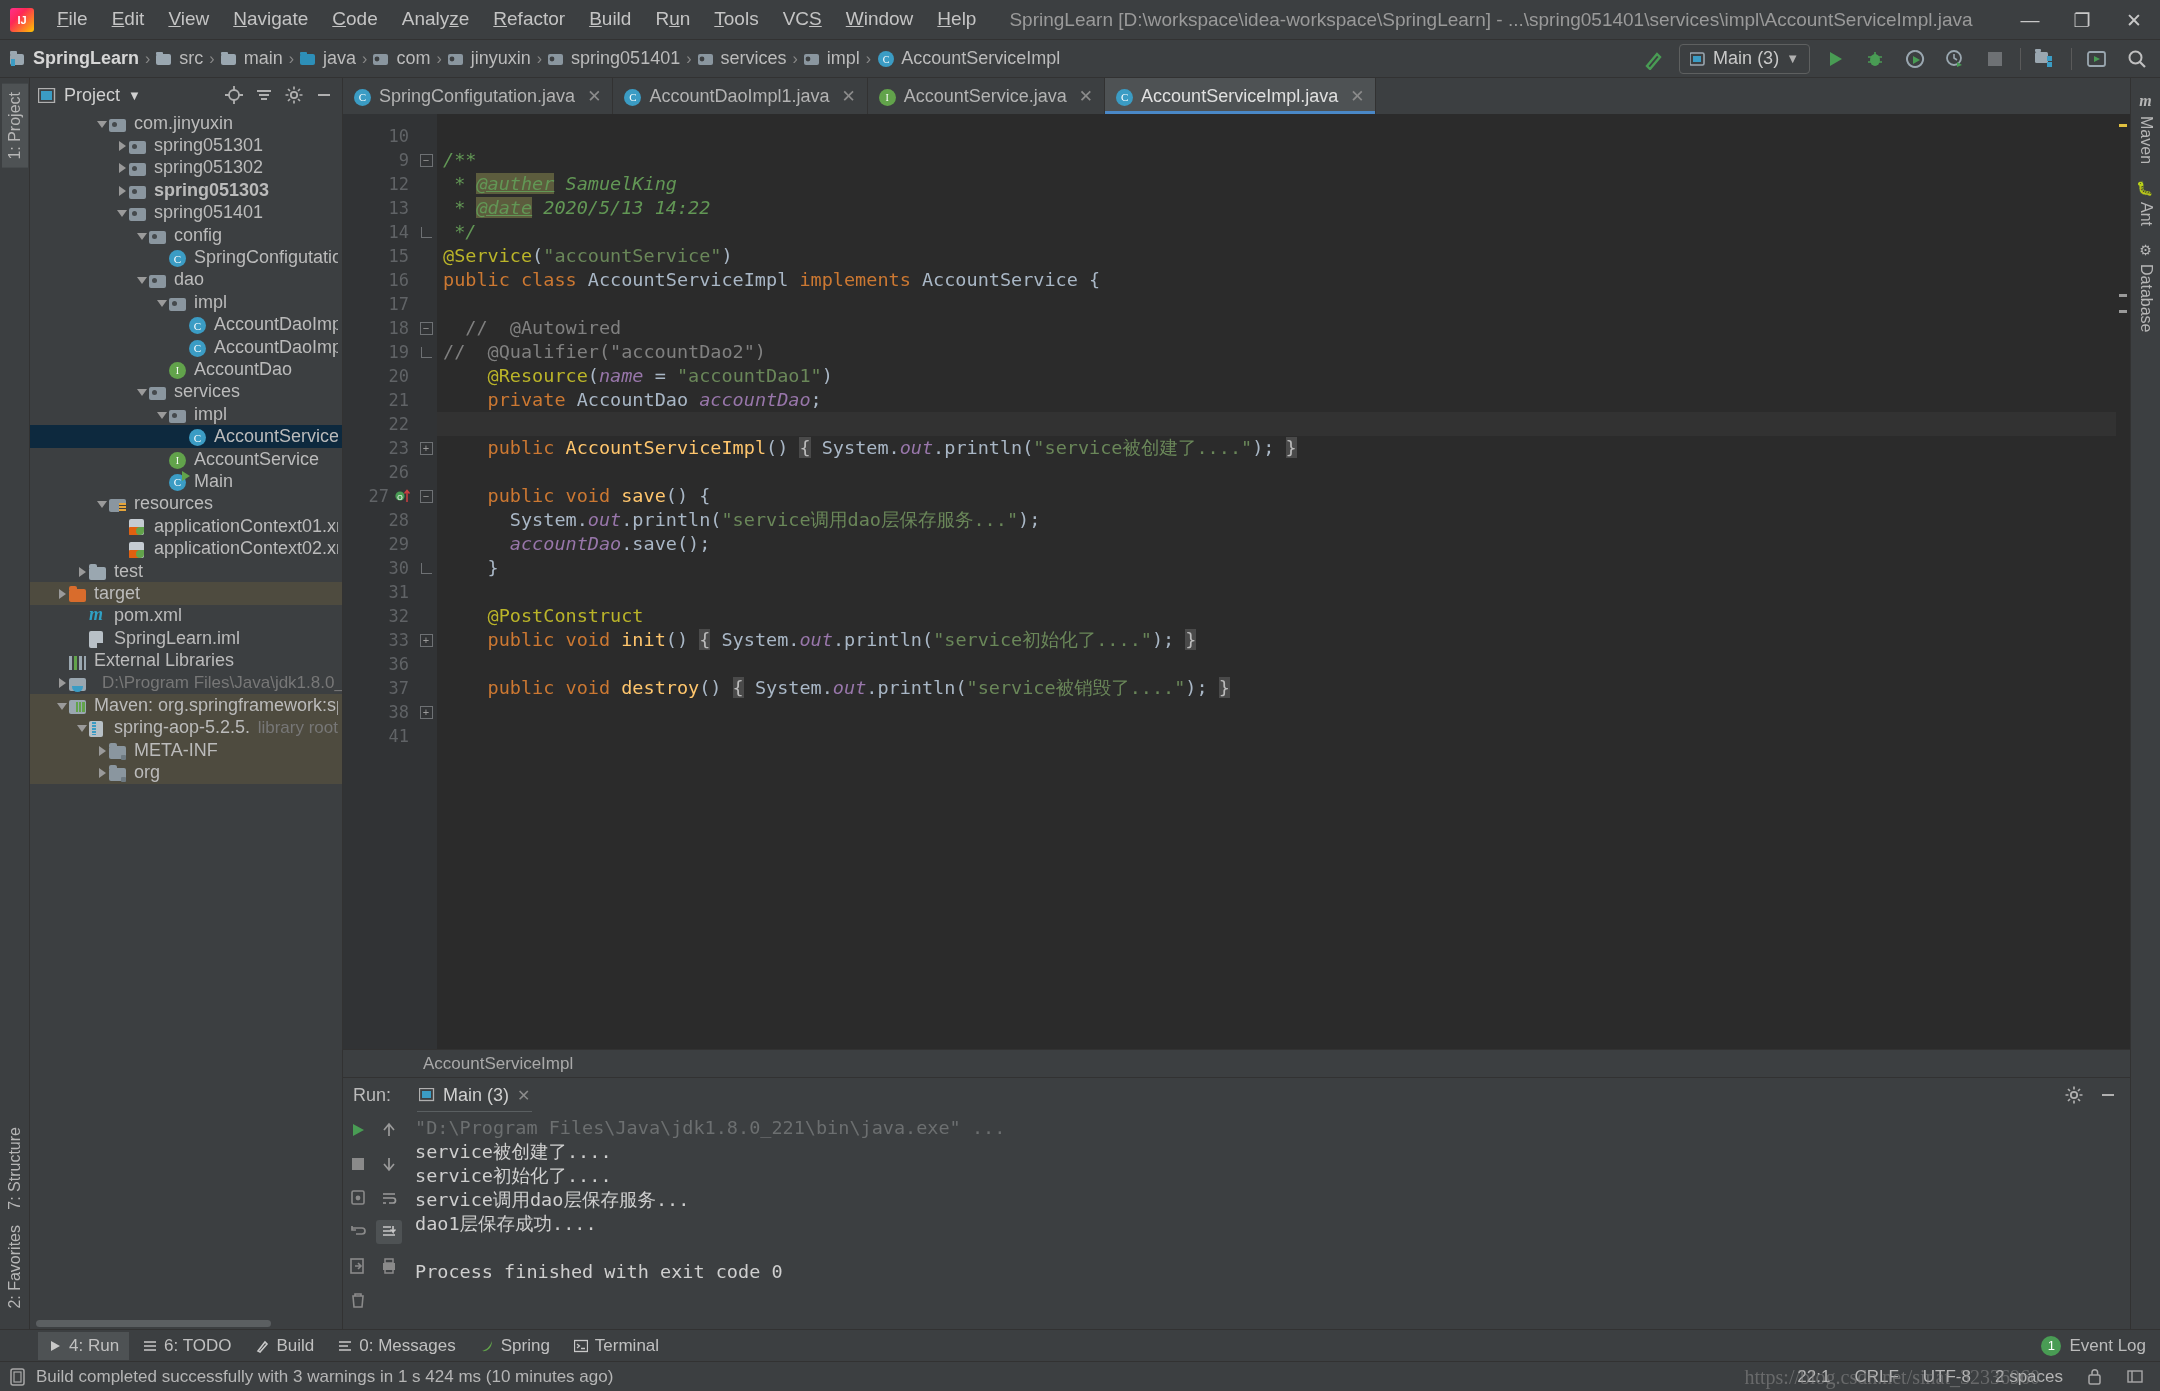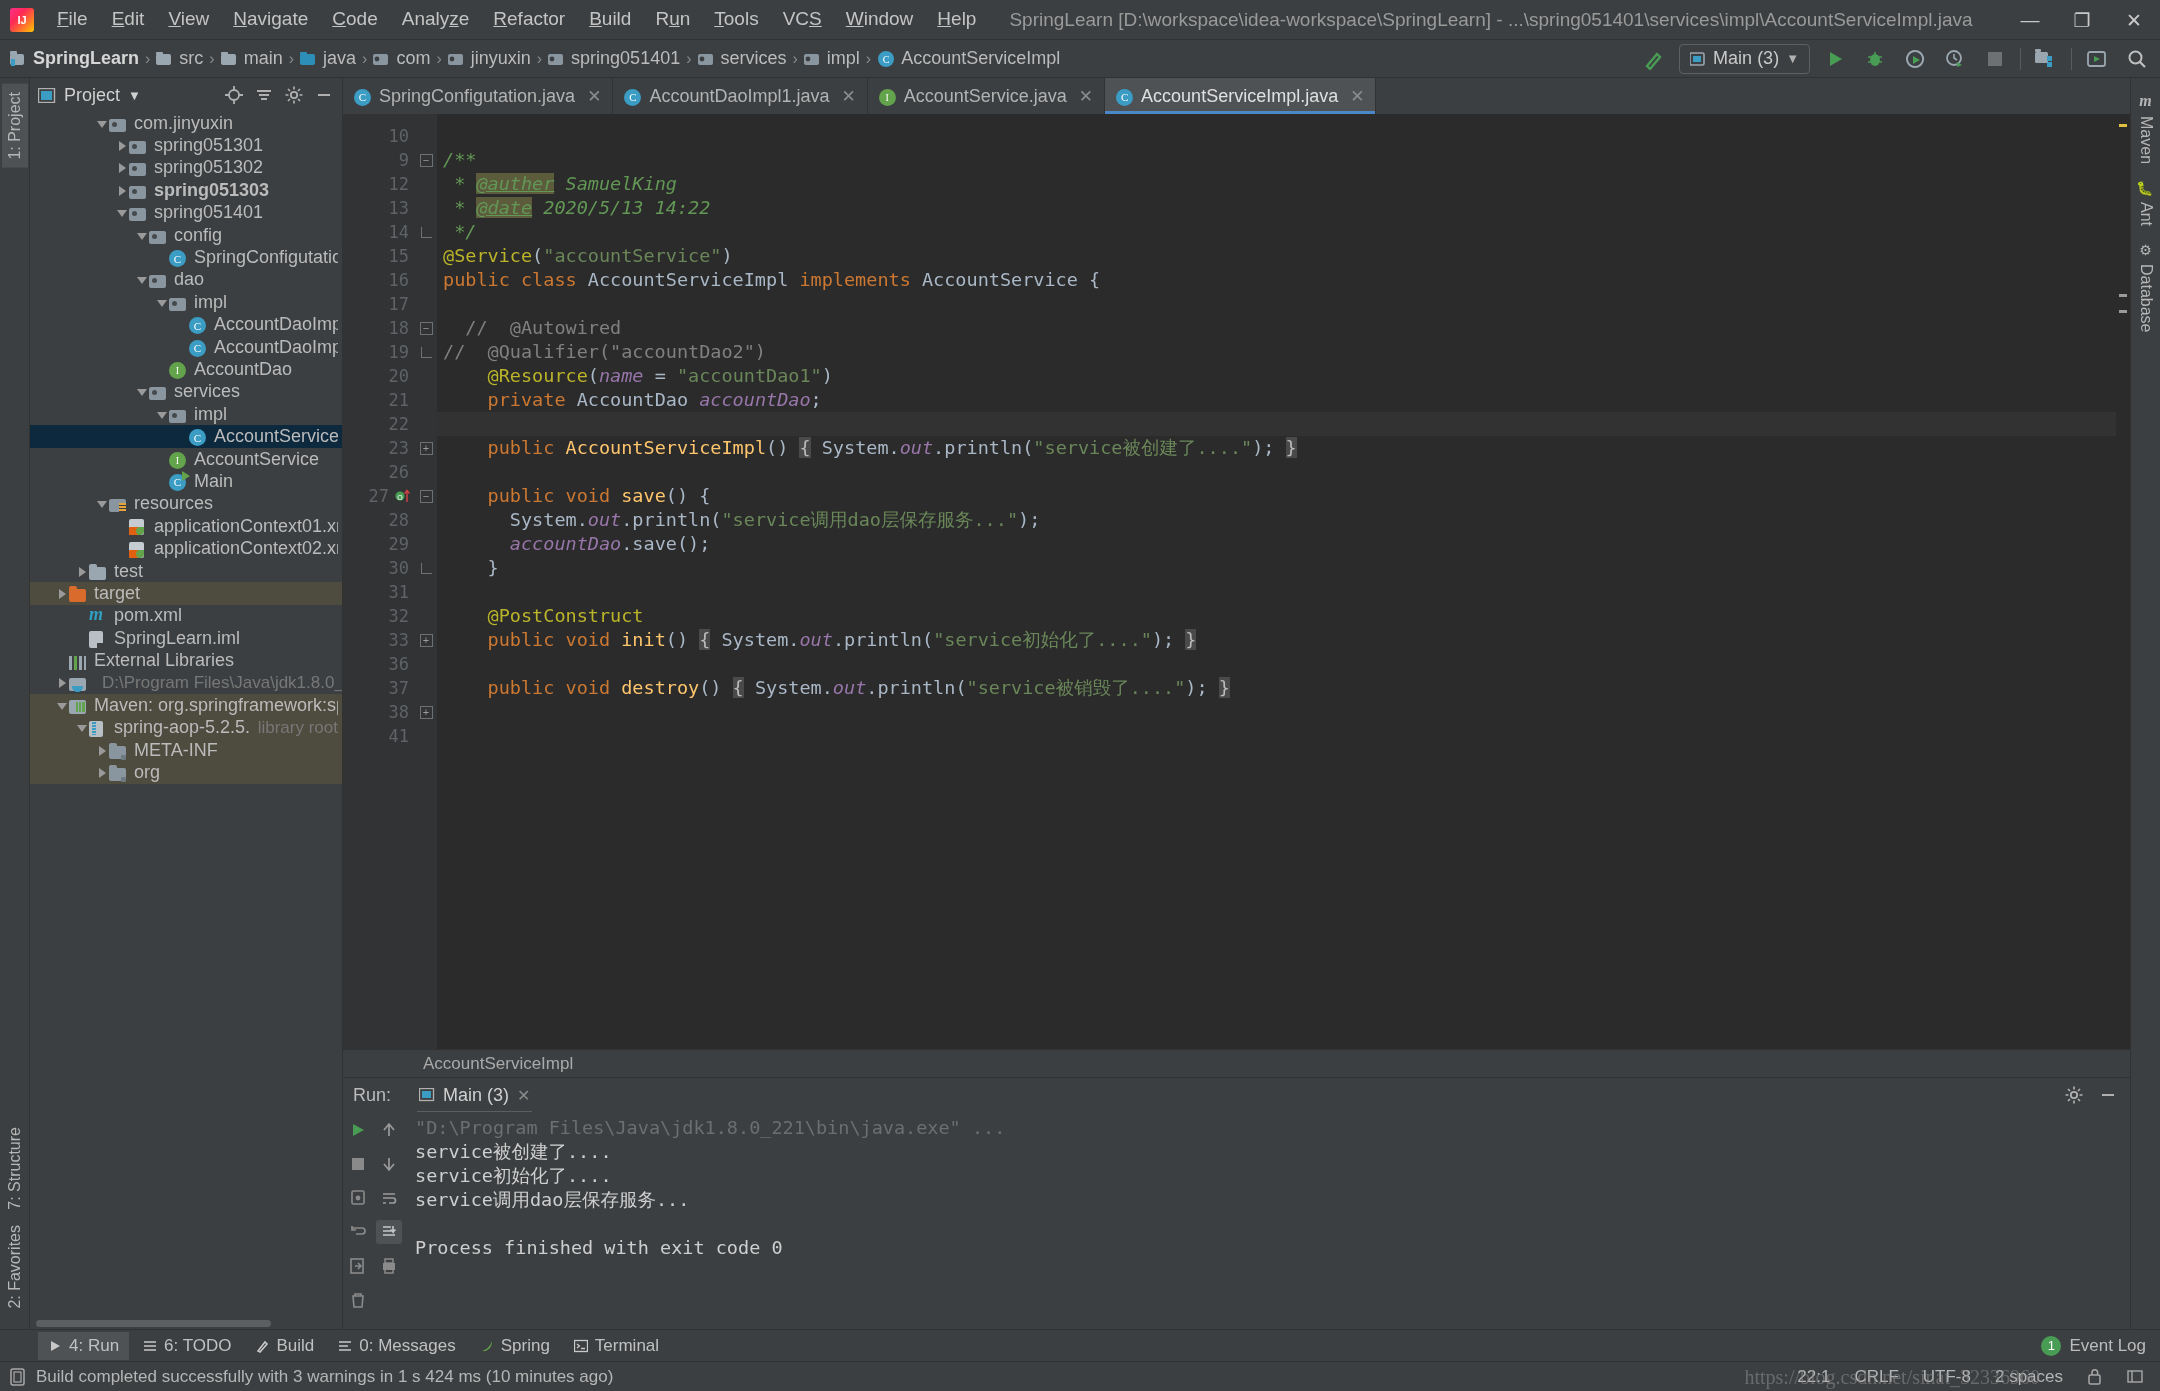--- a/index.html
+++ b/index.html
@@ -962,20 +962,21 @@
                   <rect x="5" y="2" width="8" height="4" fill="none" stroke="#8a8a8a" stroke-width="1.5"></rect>
                   <rect x="5" y="12" width="8" height="4" fill="none" stroke="#8a8a8a" stroke-width="1.5"></rect>
                 </svg>
               </div>
           </div>
           <div class="console" id="console">
               <div class="conline dim">"D:\Program Files\Java\jdk1.8.0_221\bin\java.exe" ...</div>
               <div class="conline">service被创建了....</div>
               <div class="conline">service初始化了....</div>
               <div class="conline">service调用dao层保存服务...</div>
+              <div class="conline">dao1层保存成功....</div>
               <div class="conline"> </div>
               <div class="conline">Process finished with exit code 0</div>
             </div>
         </div>
       </div>
     </div>
 
     <div class="rightstrip">
       <div class="vtab">
         <span style="font-style:italic;font-weight:bold;font-family:'Liberation Serif',serif;writing-mode:horizontal-tb;">m</span>

